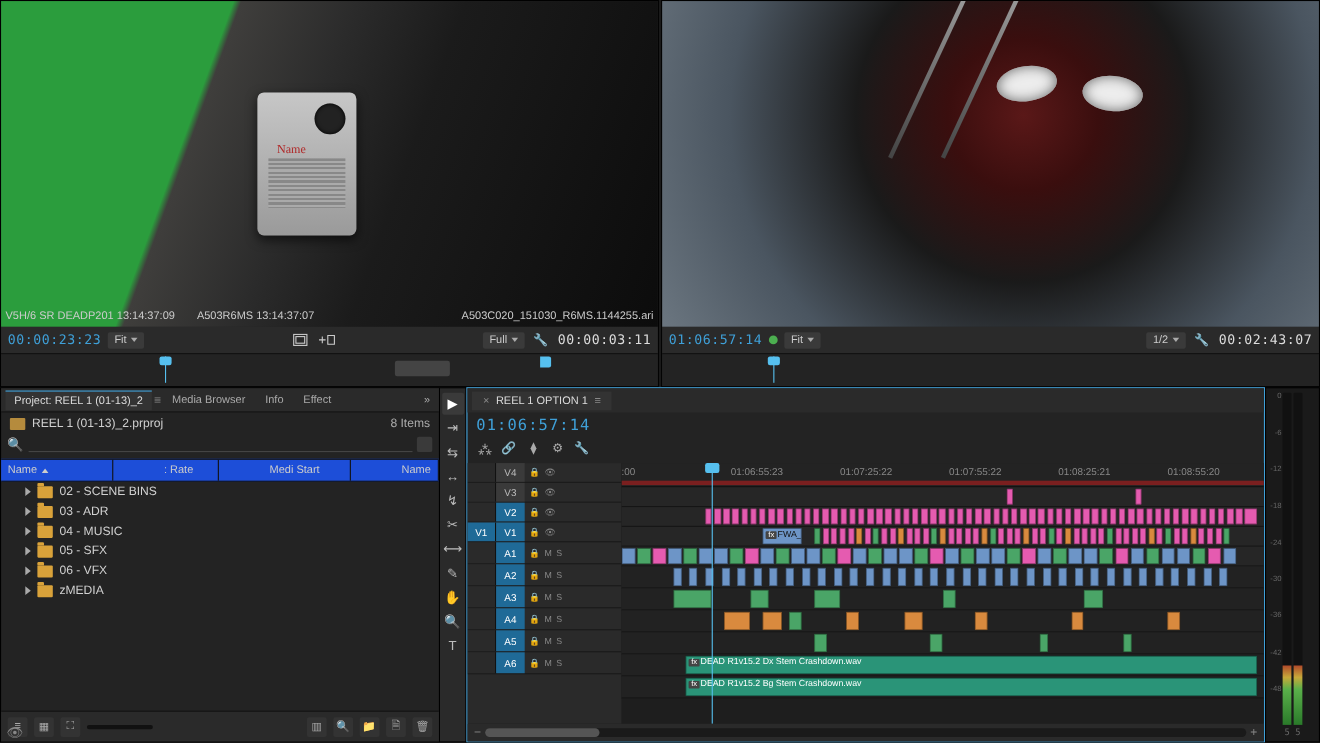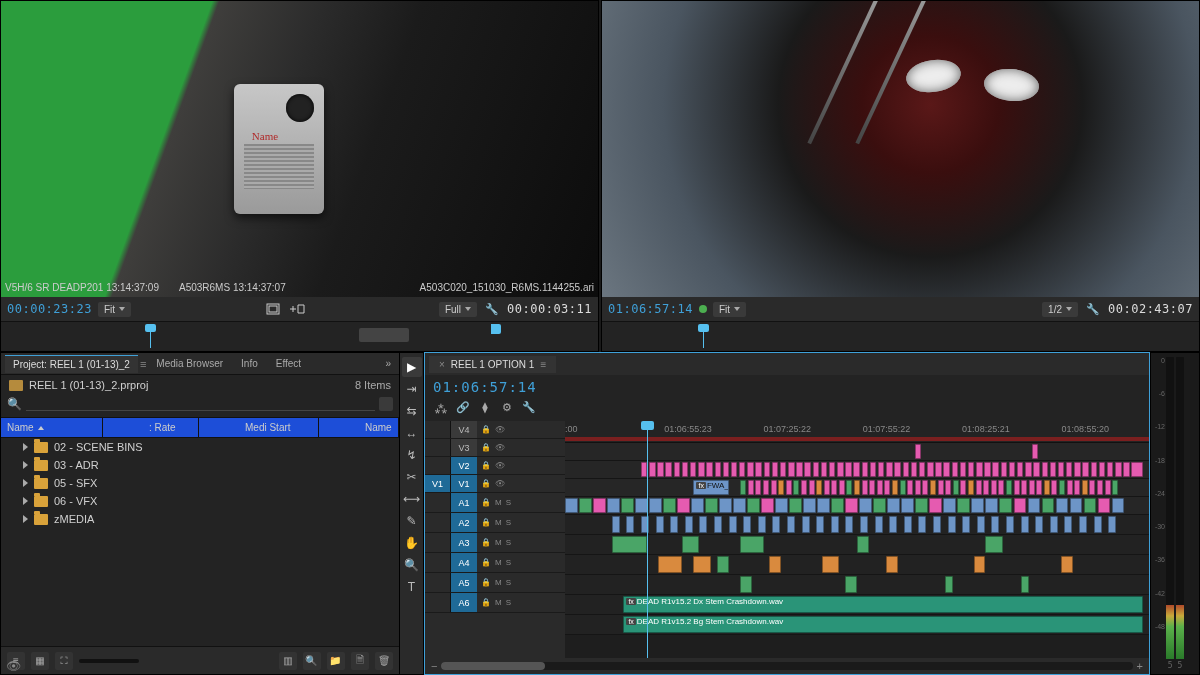--- a/index.html
+++ b/index.html
@@ -250,20 +250,26 @@
           <span style="width:10px"></span>
           <span class="disclose"></span>
           <span class="bin-ico"></span>
           <span>02 - SCENE BINS</span>
         </div>
         <div class="bin-row">
           <span style="width:10px"></span>
           <span class="disclose"></span>
           <span class="bin-ico"></span>
           <span>03 - ADR</span>
+        </div>
+        <div class="bin-row">
+          <span style="width:10px"></span>
+          <span class="disclose"></span>
+          <span class="bin-ico"></span>
+          <span>04 - MUSIC</span>
         </div>
         <div class="bin-row">
           <span style="width:10px"></span>
           <span class="disclose"></span>
           <span class="bin-ico"></span>
           <span>05 - SFX</span>
         </div>
         <div class="bin-row">
           <span style="width:10px"></span>
           <span class="disclose"></span>

